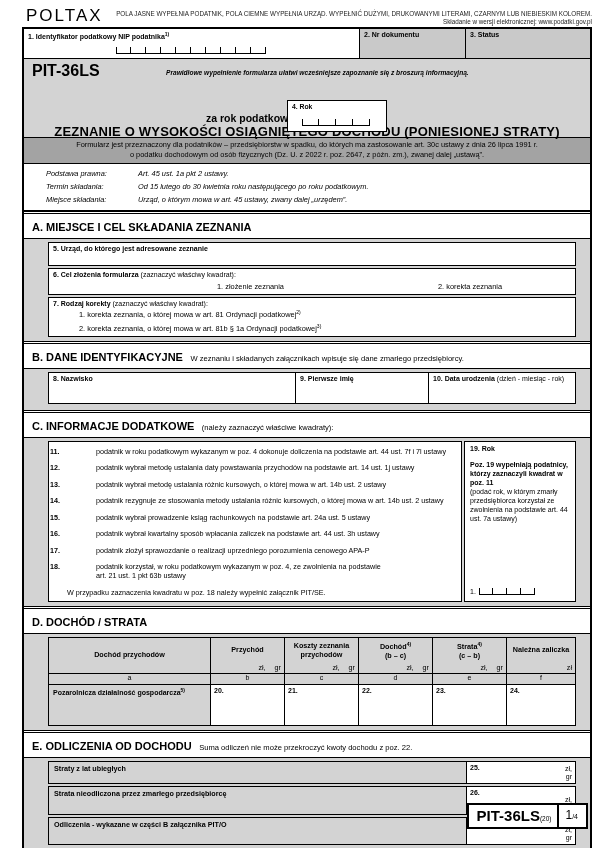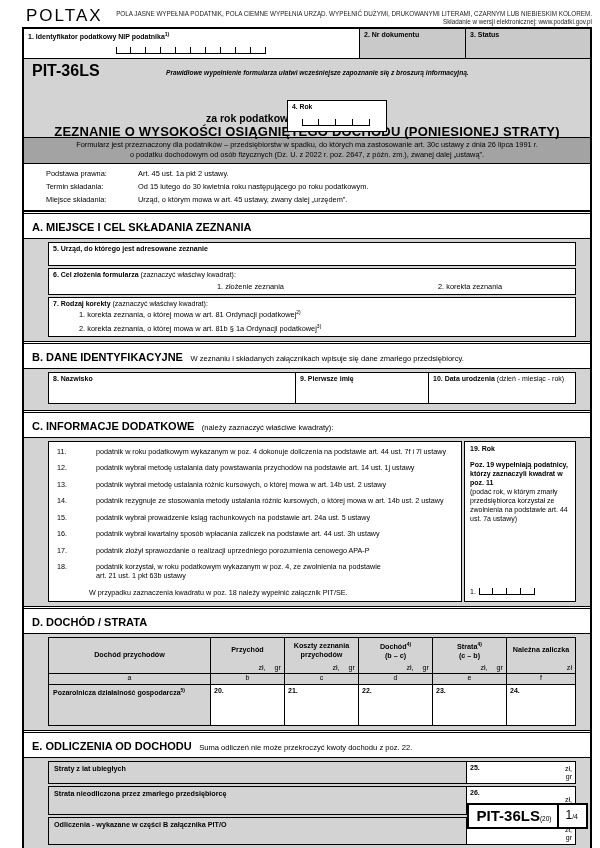--- a/index.html
+++ b/index.html
@@ -34,21 +34,21 @@
   .hint { position:absolute; top:10px; left:142px; font-size:6.6px; font-weight:bold; font-style:italic; }
   .main-title { position:absolute; top:25px; width:100%; text-align:center; font-size:13px; font-weight:bold; letter-spacing:0.2px;margin-top:40px; }
   .sub-title { position:absolute; top:53px; left:182px; font-size:10.5px; font-weight:bold; }
   .year-box { position:absolute; top:41px; left:263px; width:100px; height:32px; background:#fff; border:1px solid #000; }
   .year-label { position:absolute; top:2px; left:4px; font-size:6.8px; font-weight:bold; }
   .year-comb { position:absolute; left:14px; bottom:5px; }
   .year-comb i { width:17px; }
 
   
   .introbox { background:#a3a3a3; border-top:1px solid #000; border-bottom:1px solid #000; text-align:center; font-size:7.4px; line-height:10px; padding:2px 0 3px 0; }
-  .lawbox { background:#fff; border-bottom:1px solid #000; padding:3px 0 4px 22px; }
+  .lawbox { background:#fff; border-bottom:1px solid #000; padding:3px 0 4px 22px;font-style:italic; }
   .lawrow { display:flex; font-size:7.4px; line-height:13px; }
   .lawrow .l { width:92px; }
 
   
   .sec-header { background:#fff; border-top:3px double #000; border-bottom:1px solid #000; padding:3px 4px 3px 8px; }
   .sec-title { font-size:11px; font-weight:bold; display:inline; }
   .sec-sub { font-size:7.6px; font-weight:normal; display:inline; margin-left:3px; }
 
   
   .sec-body { padding:3px 14px 4px 24px; }
@@ -66,24 +66,24 @@
   .brow { display:flex; margin-bottom:2px; }
   .brow .wbox { margin:0; height:32px; }
   .b8 { width:247px; border-right:none !important; }
   .b9 { width:133px; border-right:none !important; }
   .b10 { flex:1; }
 
   
   .cwrap { display:flex; gap:2px; }
   .cleft { flex:1; background:#fff; border:1px solid #000; padding:5px 4px 4px 0; }
   .citem { display:flex; margin-bottom:7.5px; }
-  .citem .num { width:26px; padding-left:8px; font-size:7.2px; font-weight:normal; flex:none; }
+  .citem .num { width:26px; padding-left:1px; font-size:7.2px; font-weight:bold; flex:none; }
   .citem .chk { width:21px; flex:none; }
   .citem .txt { font-size:7.2px; line-height:9px; padding-right:6px; }
-  .cnote { font-size:7.2px; padding-left:40px; margin-top:2px; }
+  .cnote { font-size:7.2px; padding-left:18px; margin-top:2px; }
   .cright { width:112px; background:#fff; border:1px solid #000; padding:3px 4px 6px 5px; display:flex; flex-direction:column; font-size:7px; }
   .cright .t1 { font-weight:bold; margin-bottom:8px; }
   .cright .t2 { font-weight:bold; line-height:9px; }
   .cright .t3 { line-height:9px; }
   .c19comb { display:flex; align-items:flex-end; margin-top:auto; }
   .c19comb .pfx { font-size:7px; margin-right:3px; }
   .c19comb .comb i { width:14px; }
 
   
   .dtable { background:#fff; border:1px solid #000; }

